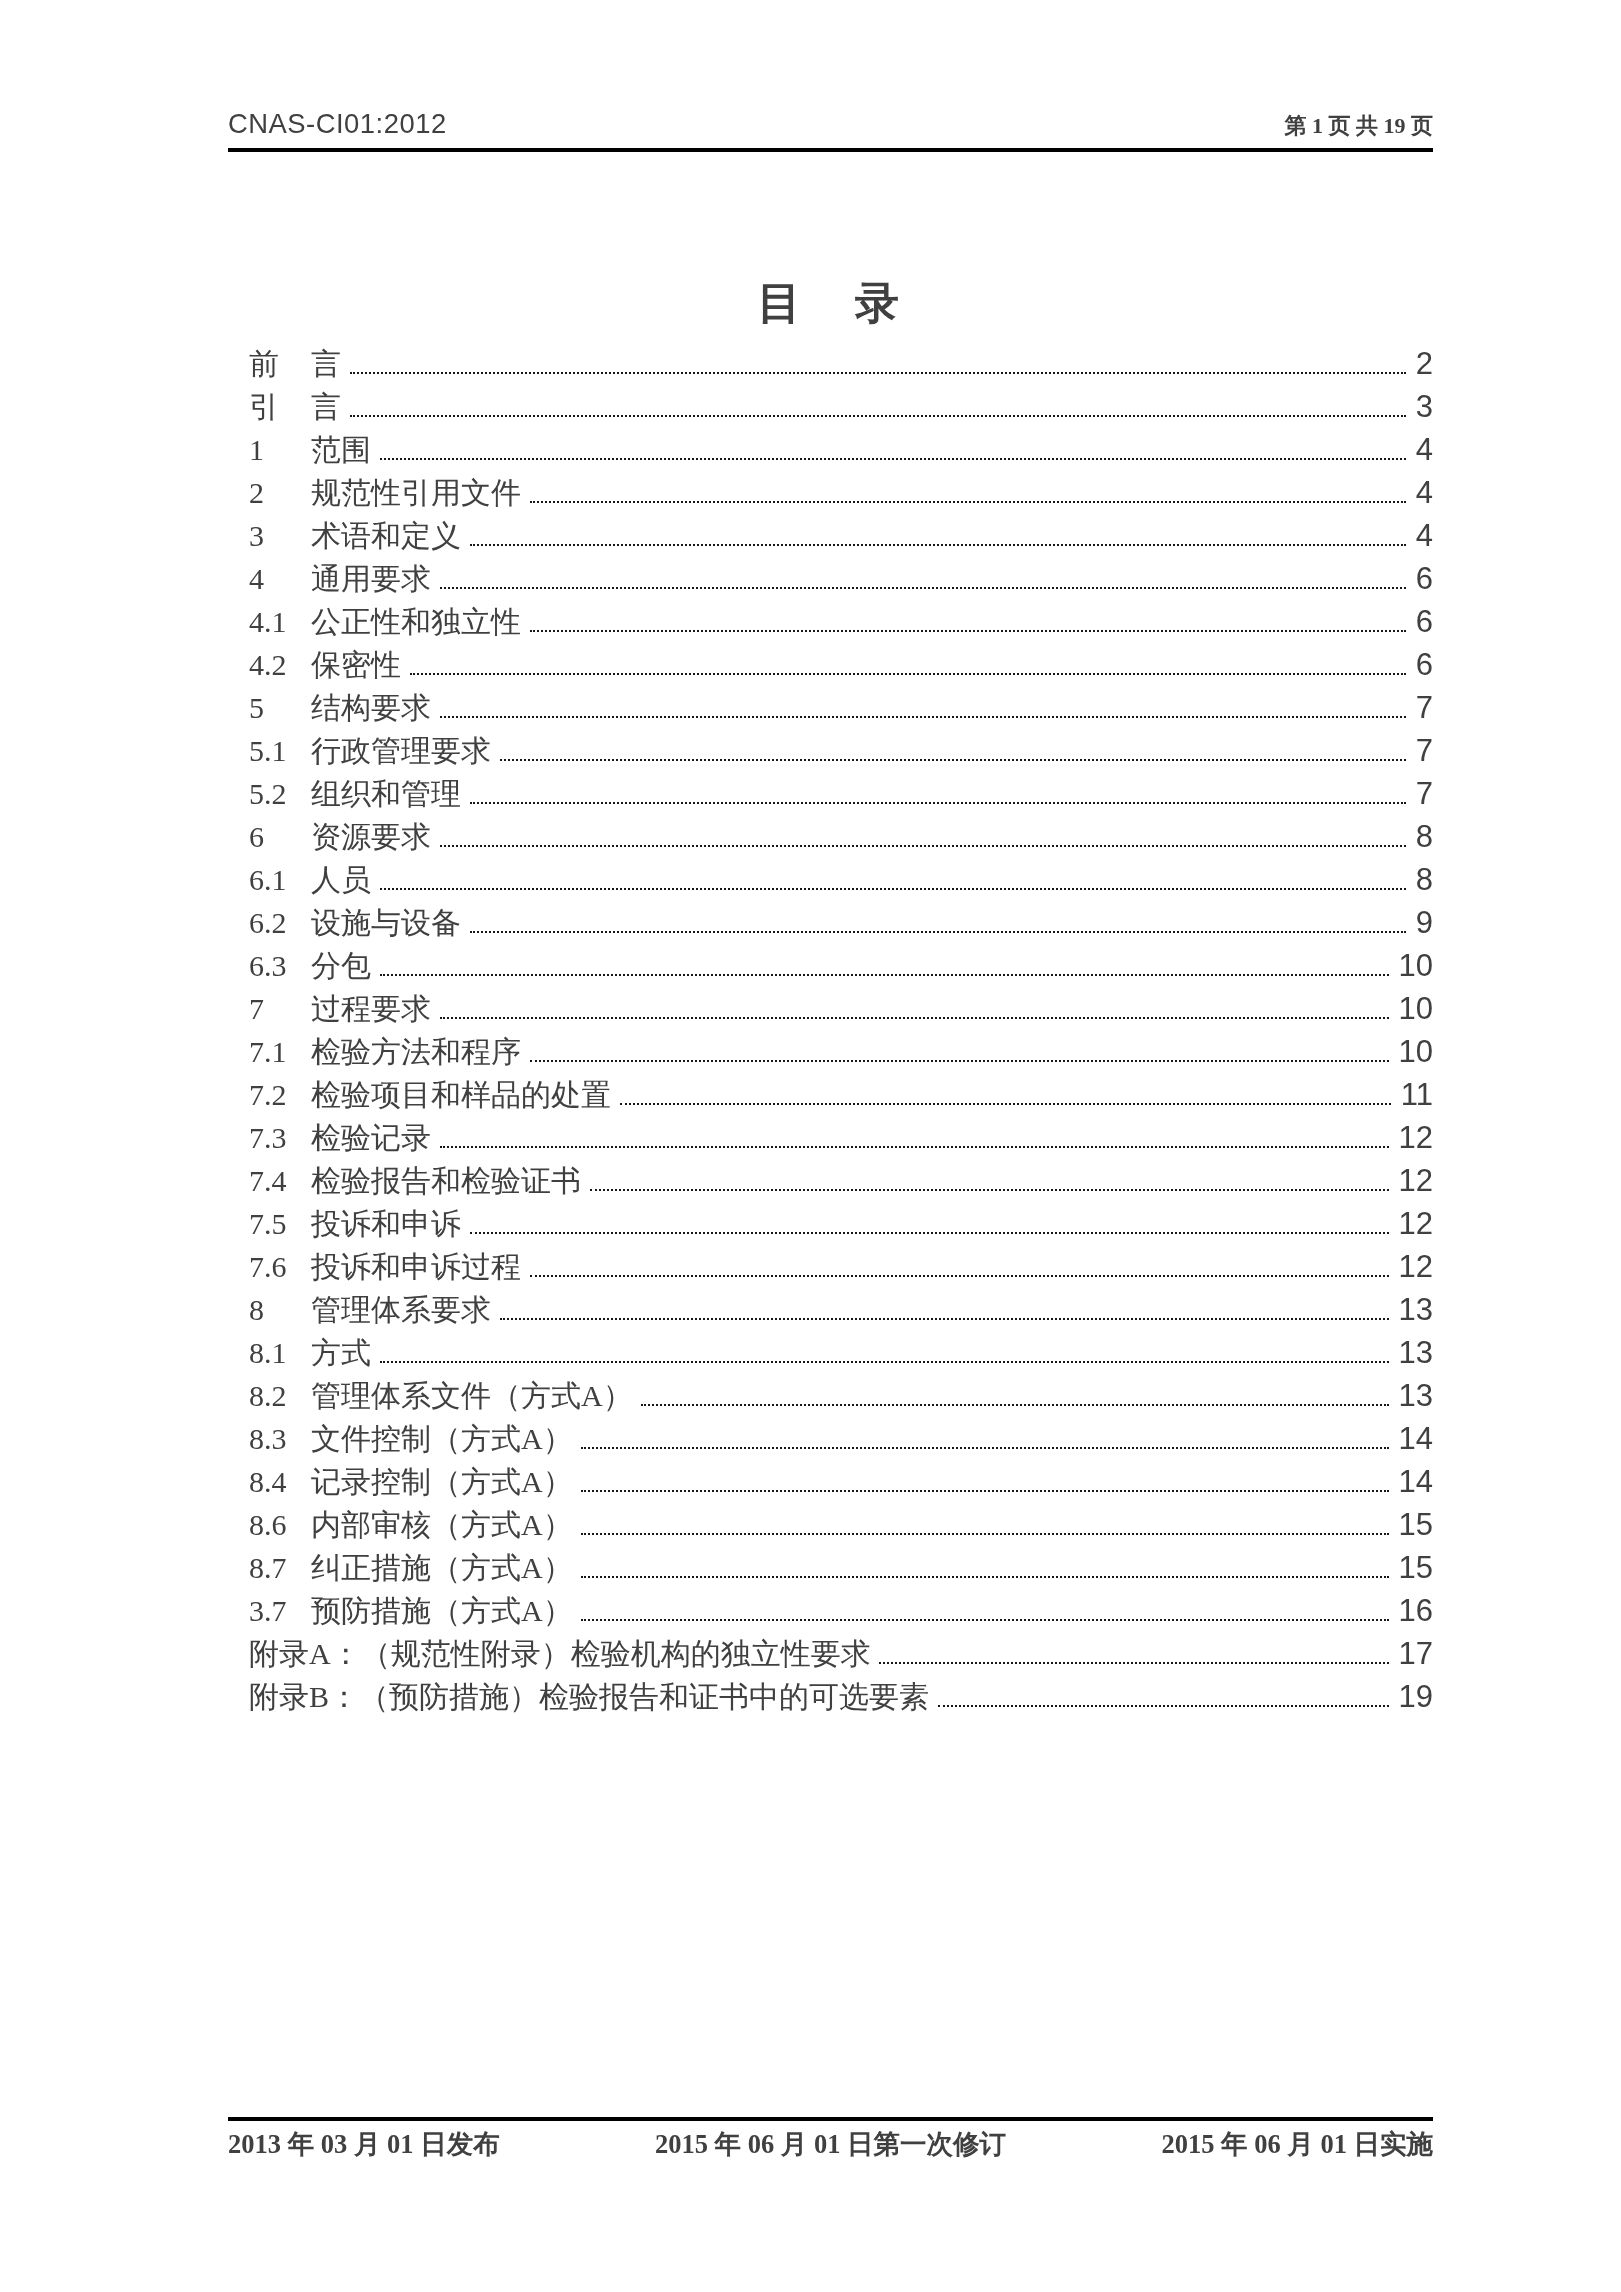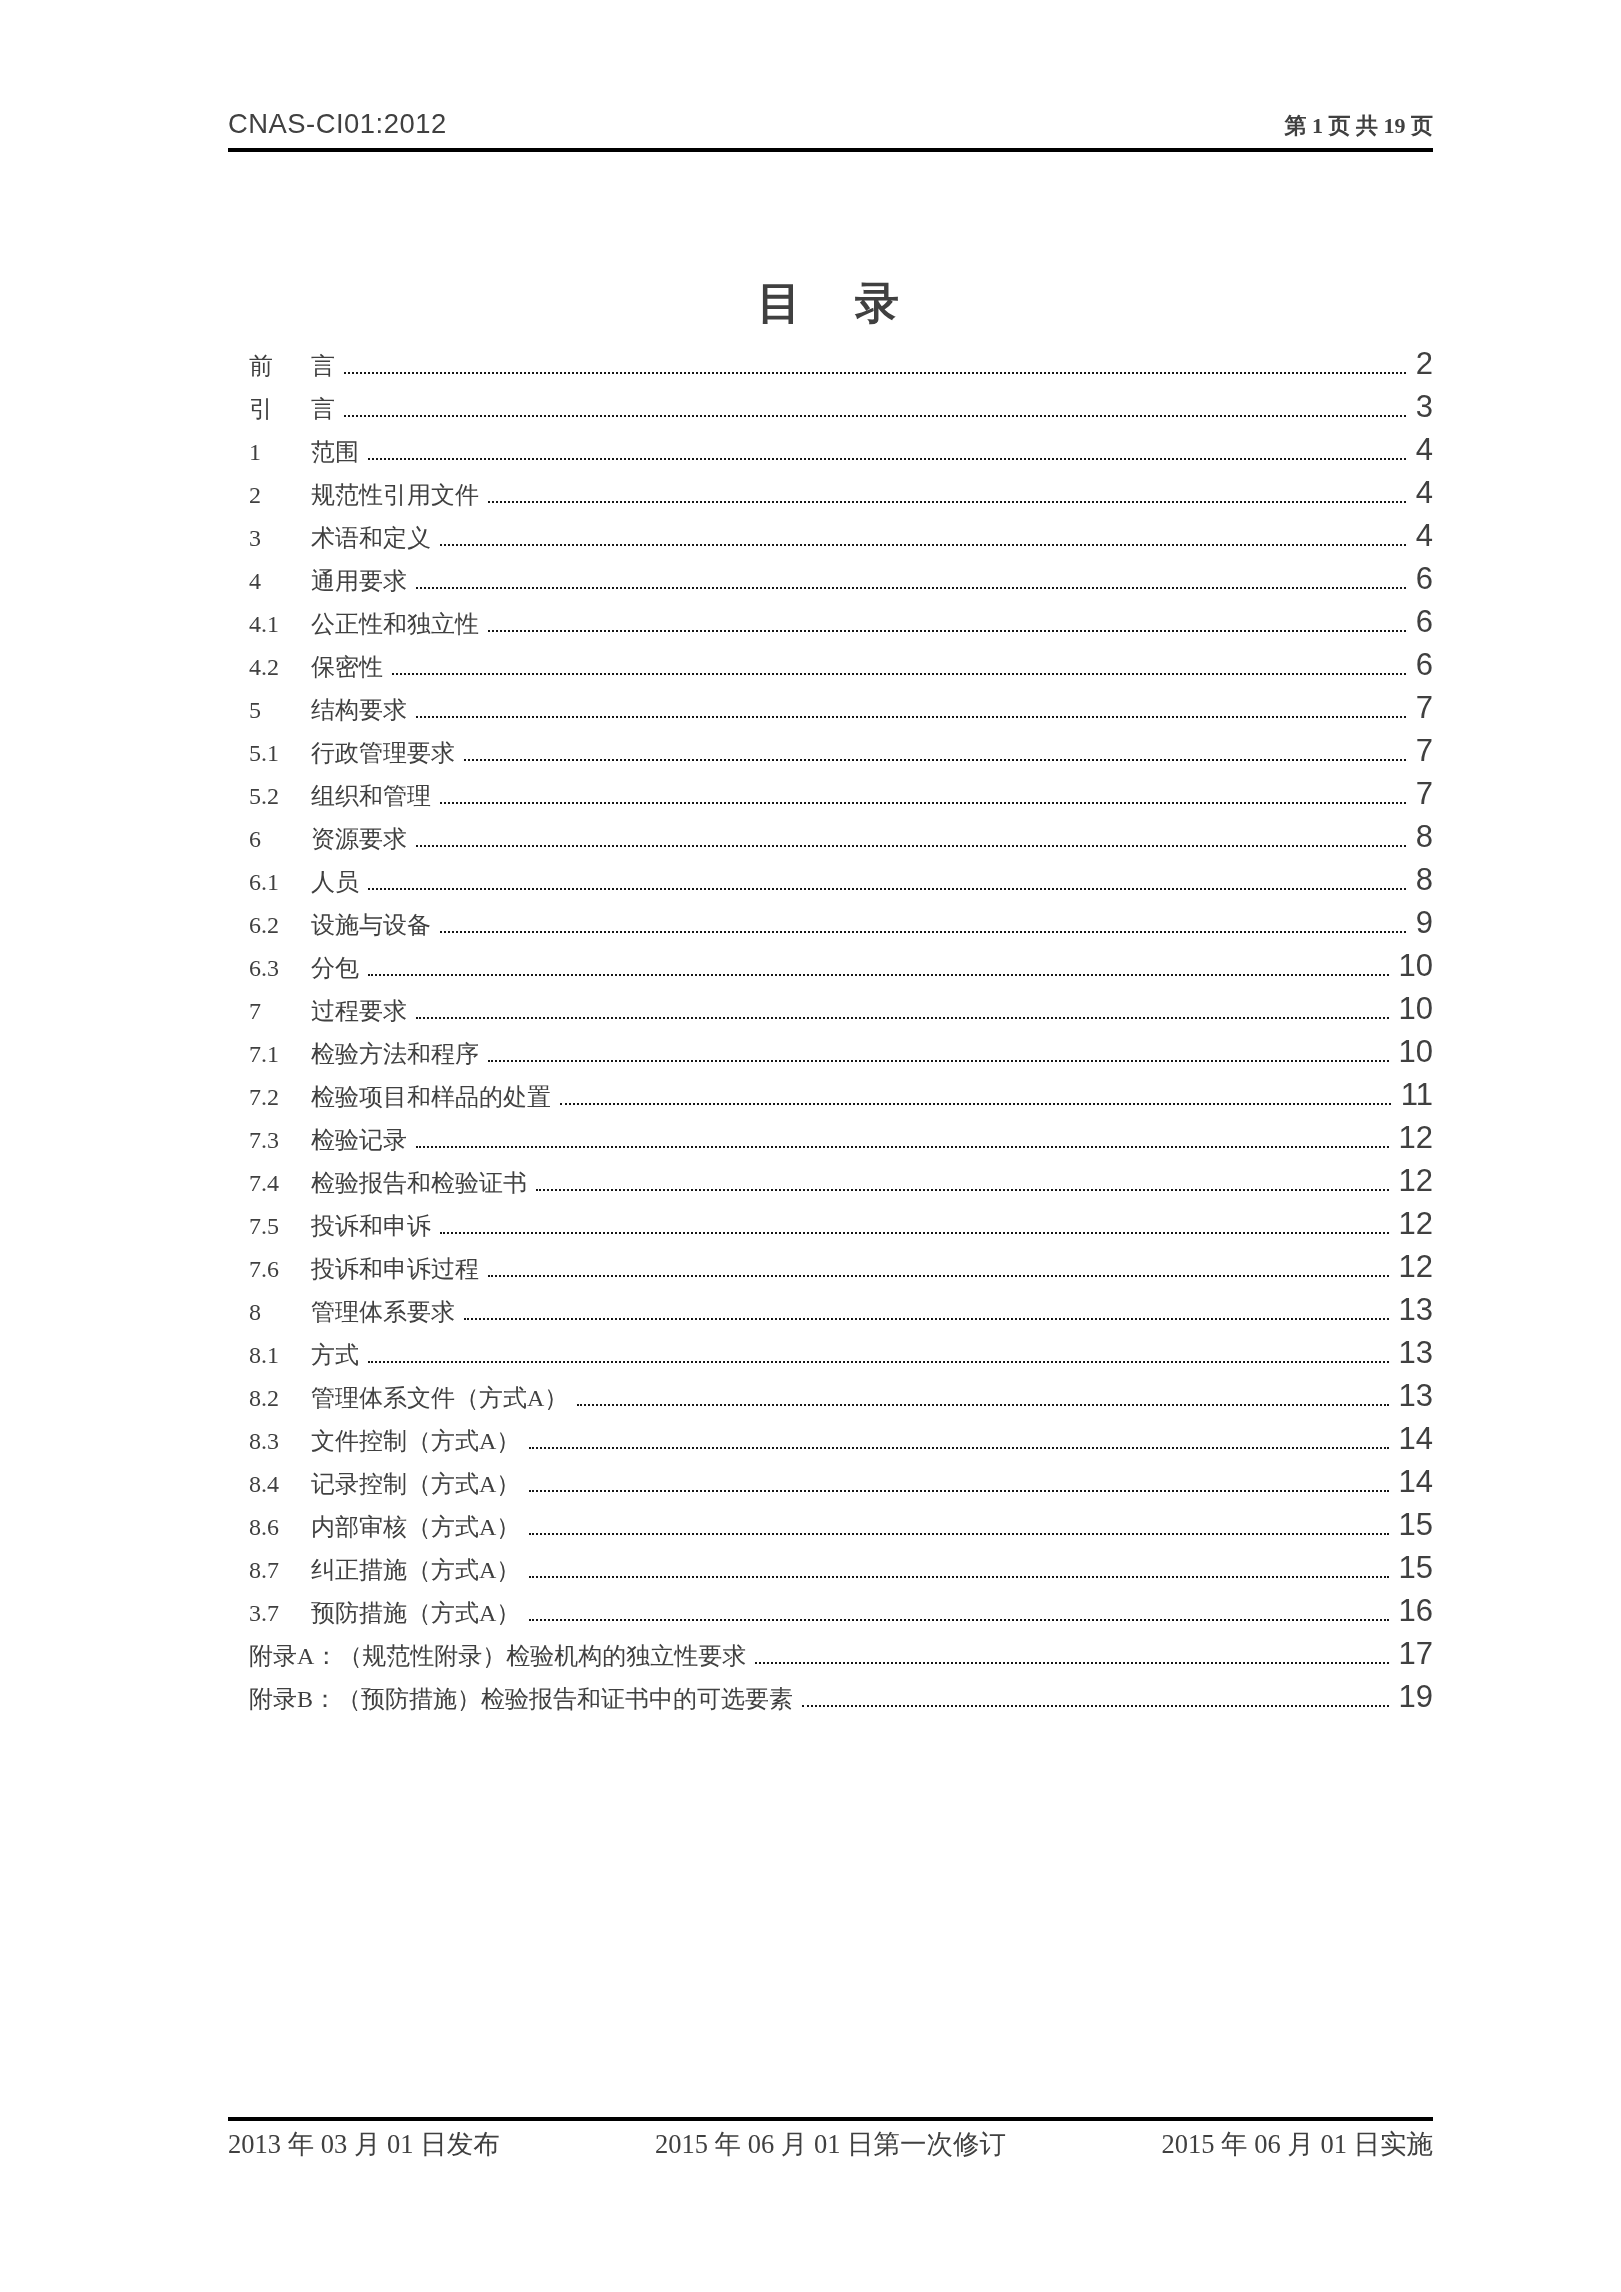--- a/index.html
+++ b/index.html
@@ -56,21 +56,21 @@
   }
   .toc-row {
     display: flex;
     align-items: baseline;
     height: 43px;
     line-height: 43px;
   }
   .toc-label {
     flex: 0 0 auto;
     font-family: "Liberation Serif", serif;
-    font-size: 24px;
+    font-size: 30px;
     white-space: pre;
     tab-size: 62px;
     -moz-tab-size: 62px;
   }
   .toc-dots {
     flex: 1 1 13.7px;
     min-width: 13.7px;
     height: 0;
     border-bottom: 2.9px dotted #161616;
     margin: 0 9.8px 2px 8.8px;
@@ -82,20 +82,21 @@
   }
   .footer-row {
     position: absolute;
     left: 228px; top: 2126px;
     width: 1205px;
     display: flex;
     justify-content: space-between;
     align-items: baseline;
     font-family: "Liberation Serif", serif;
     font-size: 26.5px;
+    font-weight: bold;
   }
 </style>
 </head>
 <body>
 
 <div class="page">
 
   <div class="header-row">
     <span class="doc-code">CNAS-CI01:2012</span>
     <span class="page-indicator">第 1 页 共 19 页</span>

